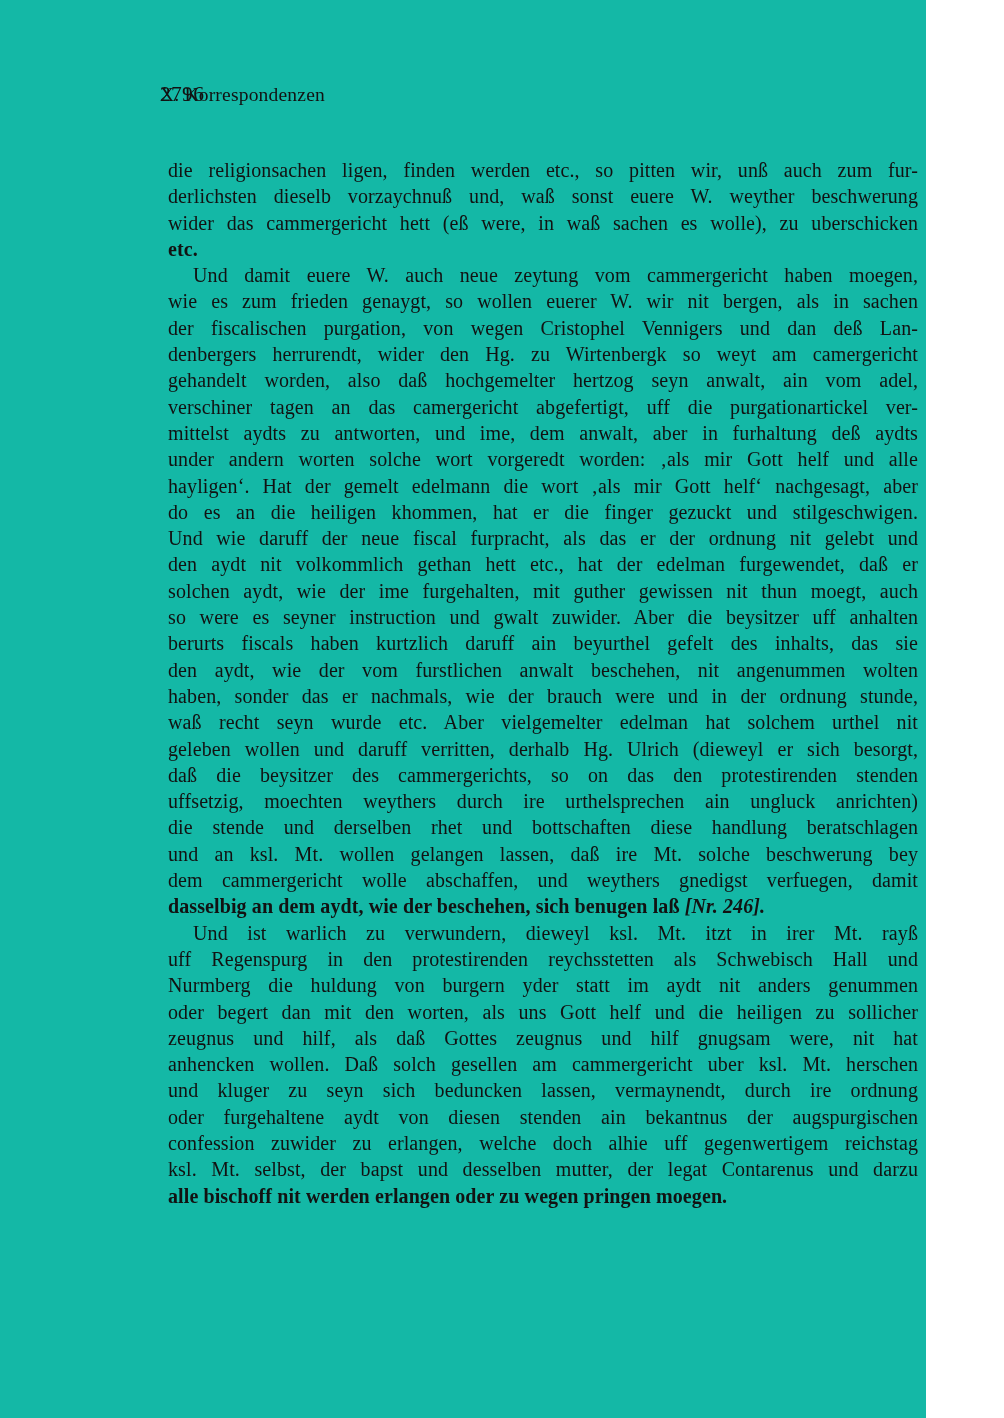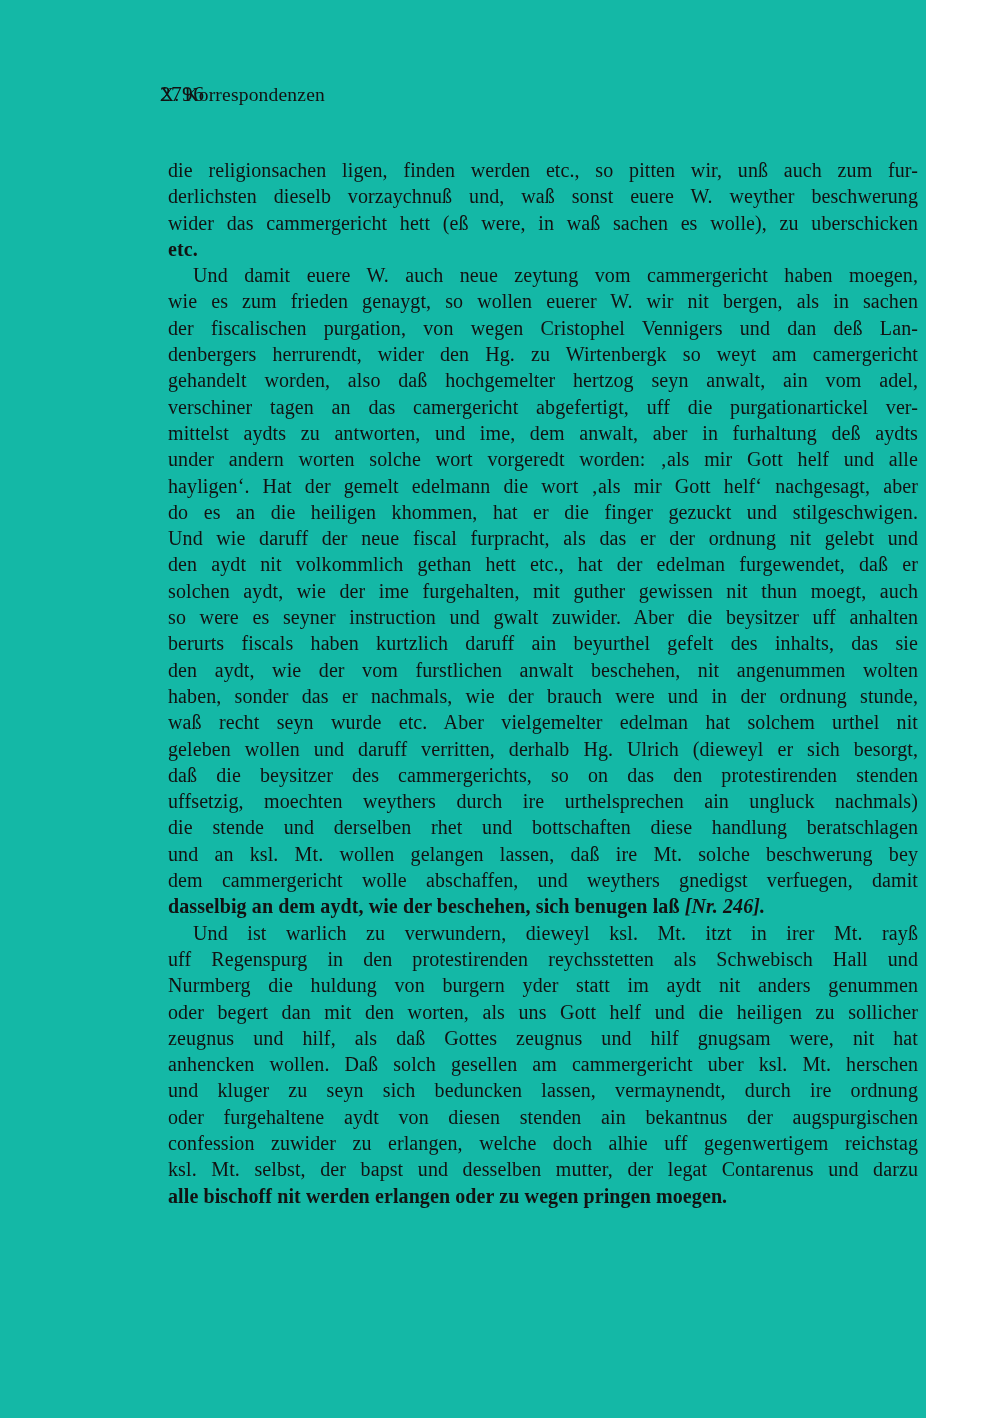--- a/index.html
+++ b/index.html
@@ -95,21 +95,21 @@
         <div class="line">Und wie daruff der neue fiscal furpracht, als das er der ordnung nit gelebt und</div>
         <div class="line">den aydt nit volkommlich gethan hett etc., hat der edelman furgewendet, daß er</div>
         <div class="line">solchen aydt, wie der ime furgehalten, mit guther gewissen nit thun moegt, auch</div>
         <div class="line">so were es seyner instruction und gwalt zuwider. Aber die beysitzer uff anhalten</div>
         <div class="line">berurts fiscals haben kurtzlich daruff ain beyurthel gefelt des inhalts, das sie</div>
         <div class="line">den aydt, wie der vom furstlichen anwalt beschehen, nit angenummen wolten</div>
         <div class="line">haben, sonder das er nachmals, wie der brauch were und in der ordnung stunde,</div>
         <div class="line">waß recht seyn wurde etc. Aber vielgemelter edelman hat solchem urthel nit</div>
         <div class="line">geleben wollen und daruff verritten, derhalb Hg. Ulrich (dieweyl er sich besorgt,</div>
         <div class="line">daß die beysitzer des cammergerichts, so on das den protestirenden stenden</div>
-        <div class="line">uffsetzig, moechten weythers durch ire urthelsprechen ain ungluck nachmals)</div>
+        <div class="line">uffsetzig, moechten weythers durch ire urthelsprechen ain ungluck anrichten)</div>
         <div class="line">die stende und derselben rhet und bottschaften diese handlung beratschlagen</div>
         <div class="line">und an ksl. Mt. wollen gelangen lassen, daß ire Mt. solche beschwerung bey</div>
         <div class="line">dem cammergericht wolle abschaffen, und weythers gnedigst verfuegen, damit</div>
         <div class="line last">dasselbig an dem aydt, wie der beschehen, sich benugen laß <i>[Nr. 246].</i></div>
       </div>
       <div>
         <div class="line indent">Und ist warlich zu verwundern, dieweyl ksl. Mt. itzt in irer Mt. rayß</div>
         <div class="line">uff Regenspurg in den protestirenden reychsstetten als Schwebisch Hall und</div>
         <div class="line">Nurmberg die huldung von burgern yder statt im aydt nit anders genummen</div>
         <div class="line">oder begert dan mit den worten, als uns Gott helf und die heiligen zu sollicher</div>

